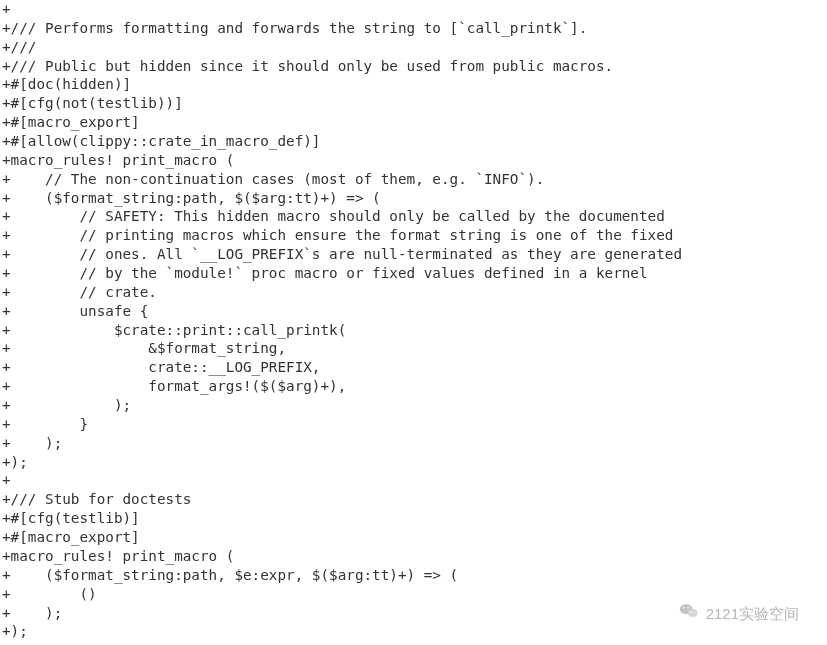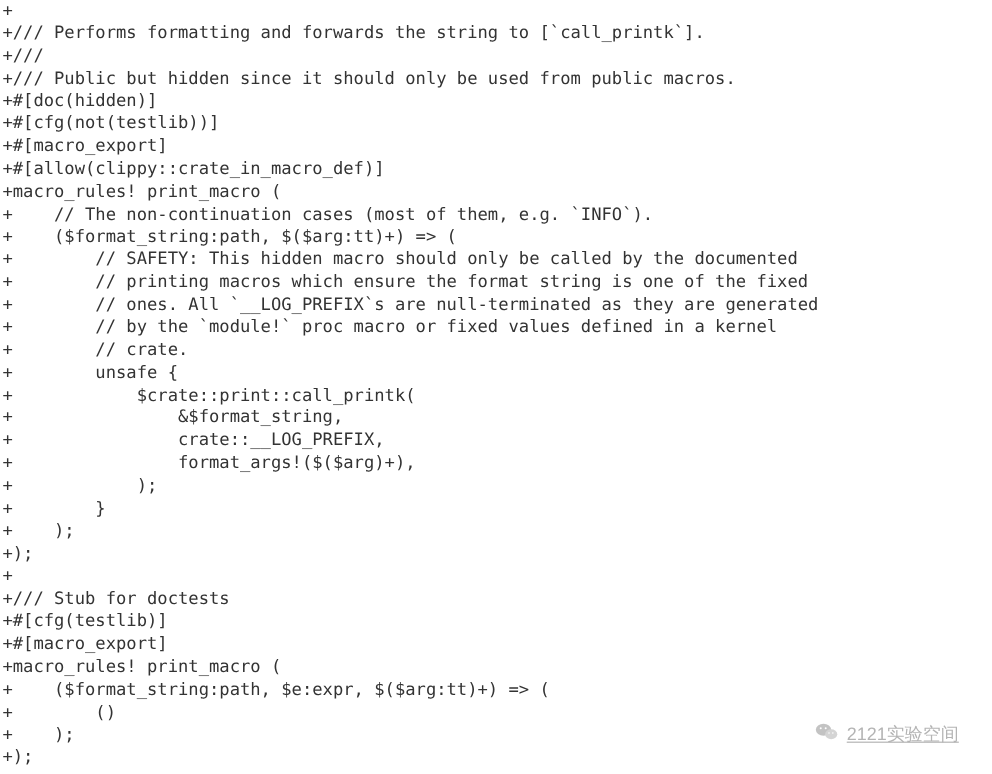--- a/index.html
+++ b/index.html
@@ -34,21 +34,20 @@
     bottom: 18px;
     display: flex;
     align-items: center;
     gap: 6px;
     opacity: 0.55;
     font-family: "PingFang SC","Microsoft YaHei",sans-serif;
     font-size: 15px;
     color: #777;
     text-shadow: 0 0 2px #fff, 0 0 2px #fff;
     font-weight: 500;
-    text-decoration: underline;
   }
   .watermark svg { filter: drop-shadow(0 0 1px #fff); opacity:0.9;}
 </style>
 </head>
 <body>
 
 <pre id="code">+
 +/// Performs formatting and forwards the string to [`call_printk`].
 +///
 +/// Public but hidden since it should only be used from public macros.

